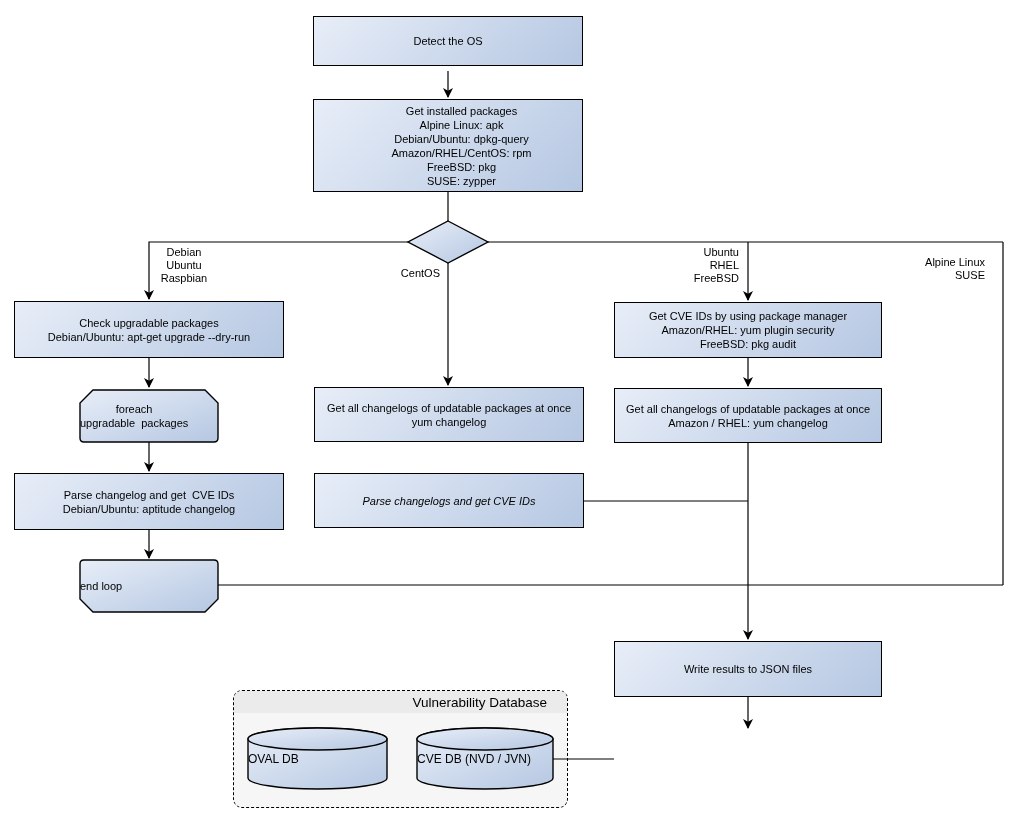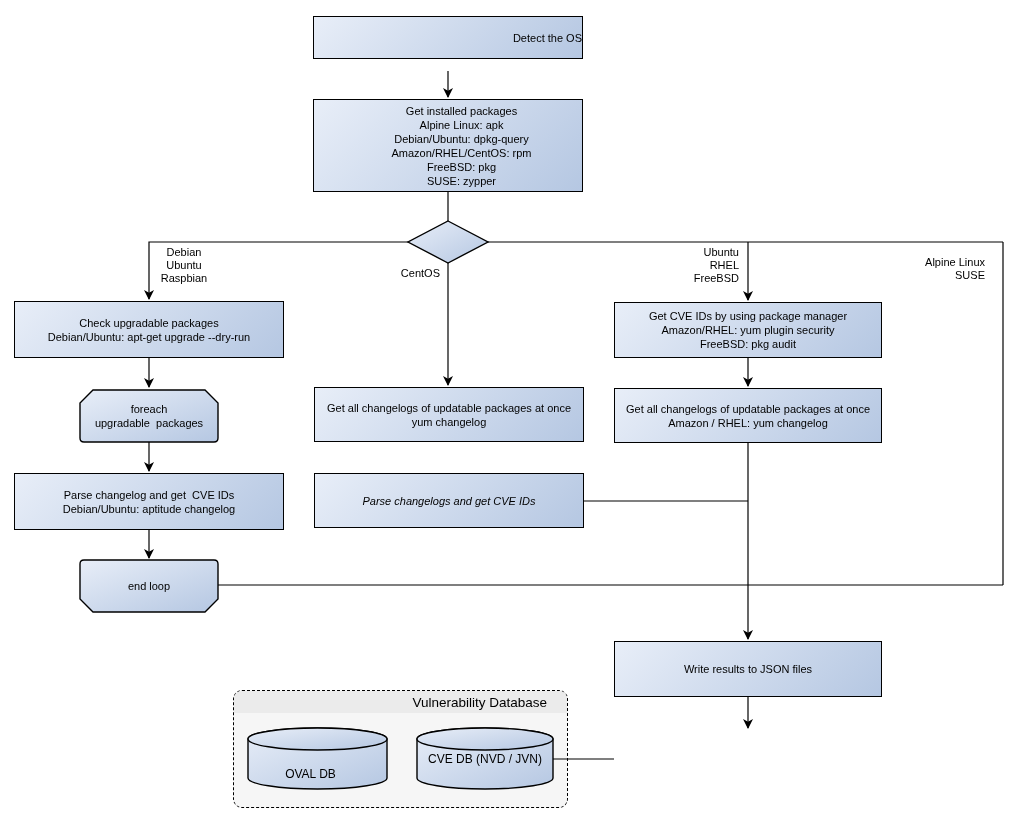--- a/index.html
+++ b/index.html
@@ -20,21 +20,21 @@
   .layer{position:absolute;left:0;top:0;z-index:1;}
   .node{
     position:absolute;z-index:2;box-sizing:border-box;
     border:1.5px solid var(--node-border);
     background:linear-gradient(135deg,var(--node-gradient-start) 0%,var(--node-gradient-end) 100%);
     display:flex;align-items:center;justify-content:center;
     font-size:11px;line-height:14px;text-align:center;
   }
   .txt{white-space:pre;}
   .shape-label{
-    position:absolute;z-index:2;display:flex;align-items:center;justify-content:center;
+    position:absolute;z-index:2;display:flex;align-items:center;
     font-size:11px;line-height:14px;text-align:center;background:transparent;pointer-events:none;
   }
   .cyl-label{font-size:12px;}
   .elabel{
     position:absolute;z-index:2;font-size:11px;line-height:13px;white-space:pre;
   }
   .elabel.center{text-align:center;}
   .elabel.right{text-align:right;}
   .group{
     position:absolute;z-index:0;left:233px;top:690px;width:335px;height:118px;
@@ -100,21 +100,21 @@
     <g>
       <path class="shape" d="M248,739 a69.5,11 0 0 1 139,0 v39 a69.5,11 0 0 1 -139,0 z"></path>
       <ellipse class="shape" cx="317.5" cy="739" rx="69.5" ry="11"></ellipse>
     </g>
     <g>
       <path class="shape" d="M417,739 a68,11 0 0 1 136,0 v39 a68,11 0 0 1 -136,0 z"></path>
       <ellipse class="shape" cx="485" cy="739" rx="68" ry="11"></ellipse>
     </g>
   </svg>
 
-  <div class="node" style="left:313px;top:16px;width:270px;height:43px;justify-content:flex-end;">
+  <div class="node" style="left:313px;top:16px;width:270px;height:50px;">
     <span class="txt">Detect the OS</span>
   </div>
 
   <div class="node" style="left:313px;top:99px;width:270px;height:93px;padding-left:27px;">
     <span class="txt">Get installed packages
 Alpine Linux: apk
 Debian/Ubuntu: dpkg-query
 Amazon/RHEL/CentOS: rpm
 FreeBSD: pkg
 SUSE: zypper</span>
@@ -155,21 +155,21 @@
   </div>
 
 
   <div class="shape-label" style="left:80px;top:390px;width:138px;height:52px;">
     <span class="txt">foreach
 upgradable  packages</span>
   </div>
   <div class="shape-label" style="left:80px;top:560px;width:138px;height:52px;">
     <span class="txt">end loop</span>
   </div>
-  <div class="shape-label cyl-label" style="left:248px;top:750px;width:125px;height:18px;margin-top:15px;">
+  <div class="shape-label cyl-label" style="left:248px;top:750px;width:125px;height:18px;">
     <span class="txt">OVAL DB</span>
   </div>
   <div class="shape-label cyl-label" style="left:417px;top:750px;width:136px;height:18px;">
     <span class="txt">CVE DB (NVD / JVN)</span>
   </div>
 
   <div class="elabel center" style="left:152px;top:246px;width:64px;">Debian
 Ubuntu
 Raspbian</div>
   <div class="elabel right" style="left:385px;top:267px;width:55px;">CentOS</div>

